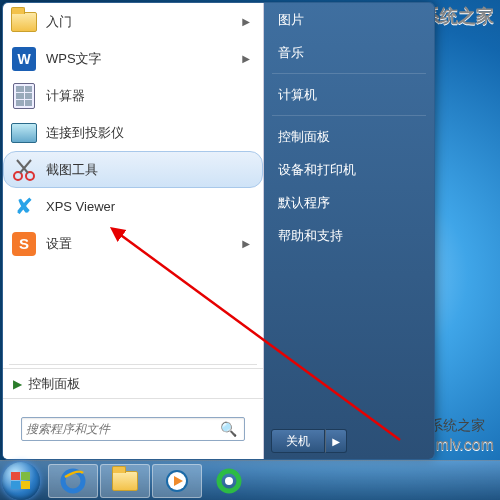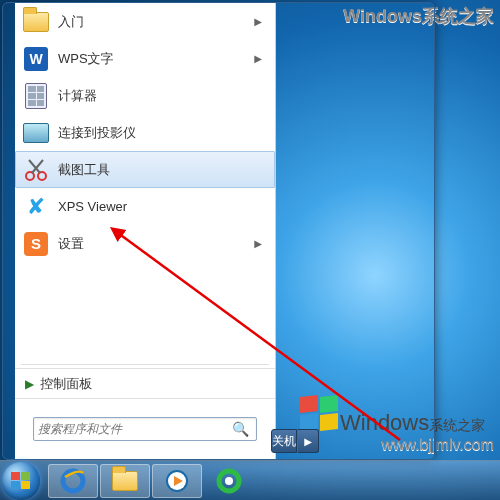--- a/index.html
+++ b/index.html
@@ -30,35 +30,34 @@
 
   .startmenu {
     position: absolute; left: 2px; bottom: 40px; width: 433px; height: 458px;
     border: 1px solid #2e5f8f; border-radius: 6px; overflow: hidden;
     box-shadow: 0 0 12px rgba(0,0,0,.5);
     display: flex;
   }
   .leftcol {
     width: 261px; background: #fff; display: flex; flex-direction: column;
     border-right: 1px solid #ccd;
-    margin-left: 12px;
   }
   .rightcol {
     flex: 1; background: linear-gradient(to bottom, #3f6fa0, #2b4f76);
     padding-top: 0px;
   }
   .app-list { flex: 1; overflow: hidden; }
   .app-item {
     display: flex; align-items: center; height: 37px; padding: 0 6px; gap: 8px;
     font-size: 13px; color: #333; cursor: default;
     border: 1px solid transparent;
   }
   .app-item.hover {
     background: linear-gradient(to bottom, #e8f1fb, #cfe3f7);
-    border: 1px solid #a8c8ea; border-radius: 1px;
+    border: 1px solid #a8c8ea; border-radius: 13px;
   }
   .app-item .arrow {
     margin-left: auto; margin-right: 6px; color: #666; font-size: 10px;
   }
   .icon {
     width: 28px; height: 28px; display:flex; align-items:center; justify-content:center;
     font-size: 20px;
   }
   .sep { height:1px; background:#e0e0e0; margin:3px 6px; }
   .allprog {
@@ -84,21 +83,21 @@
     color:#fff; font-size:13px; cursor:default;
   }
   .rsep{ height:1px; background:rgba(255,255,255,.15); margin:4px 8px; }
   .shutarea{
     position:absolute; left:268px; bottom:6px; display:flex;
   }
   .shutbtn{
     height:24px; background:linear-gradient(#4b76a8,#2d547f);
     border:1px solid #1d3b5a; color:#fff; font-size:12px;
     display:flex; align-items:center; justify-content:center;
-    padding:0 0; border-radius:3px 0 0 3px;
+    padding:0 14px; border-radius:3px 0 0 3px;
   }
   .shutbtn2{
     width:22px; height:24px; background:linear-gradient(#4b76a8,#2d547f);
     border:1px solid #1d3b5a; border-left:1px solid #567; color:#fff; font-size:10px;
     display:flex; align-items:center; justify-content:center;
     border-radius:0 3px 3px 0;
   }
 
   .taskbar{
     position:absolute; left:0; right:0; bottom:0; height:40px;
@@ -243,20 +242,31 @@
       <span>控制面板</span>
     </div>
     <div class="searchbar">
       <div class="searchbox">
         <input placeholder="搜索程序和文件" style="">
         <span class="mag">🔍</span>
       </div>
     </div>
   </div>
 
+  <div class="rightcol">
+    <div class="ritem">图片</div>
+    <div class="ritem">音乐</div>
+    <div class="rsep"></div>
+    <div class="ritem">计算机</div>
+    <div class="rsep"></div>
+    <div class="ritem">控制面板</div>
+    <div class="ritem">设备和打印机</div>
+    <div class="ritem">默认程序</div>
+    <div class="ritem">帮助和支持</div>
+  </div>
 
   <div class="shutarea">
     <div class="shutbtn">关机</div>
     <div class="shutbtn2">▶</div>
   </div>
 </div>
 
 <svg class="redarrow">
   <defs>
       <marker id="ah" markerWidth="10" markerHeight="10" refX="2" refY="3" orient="auto">

